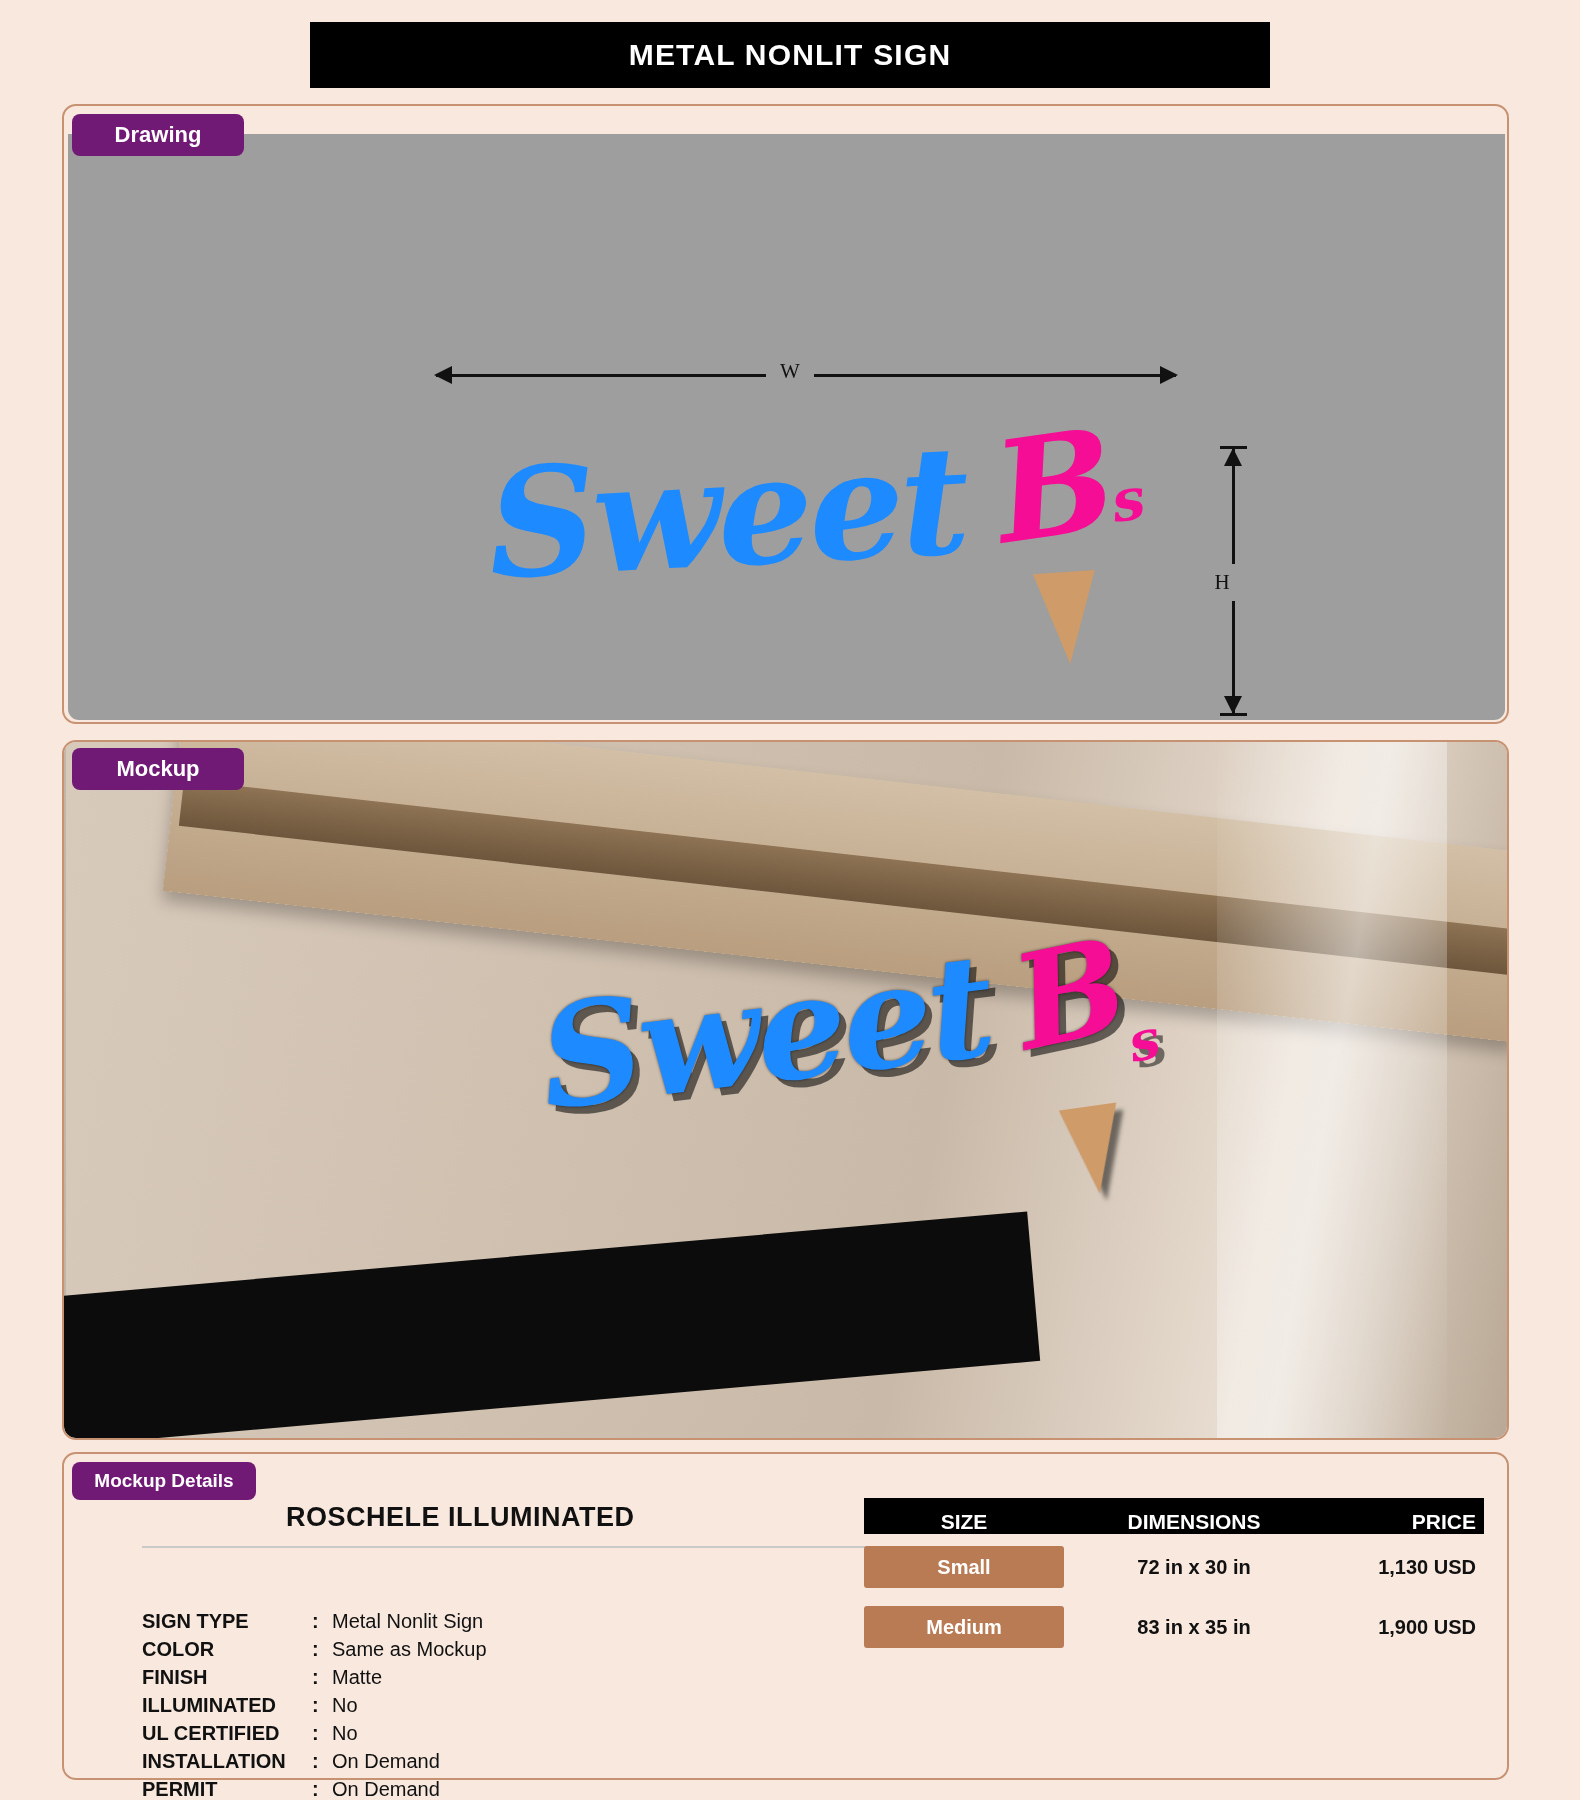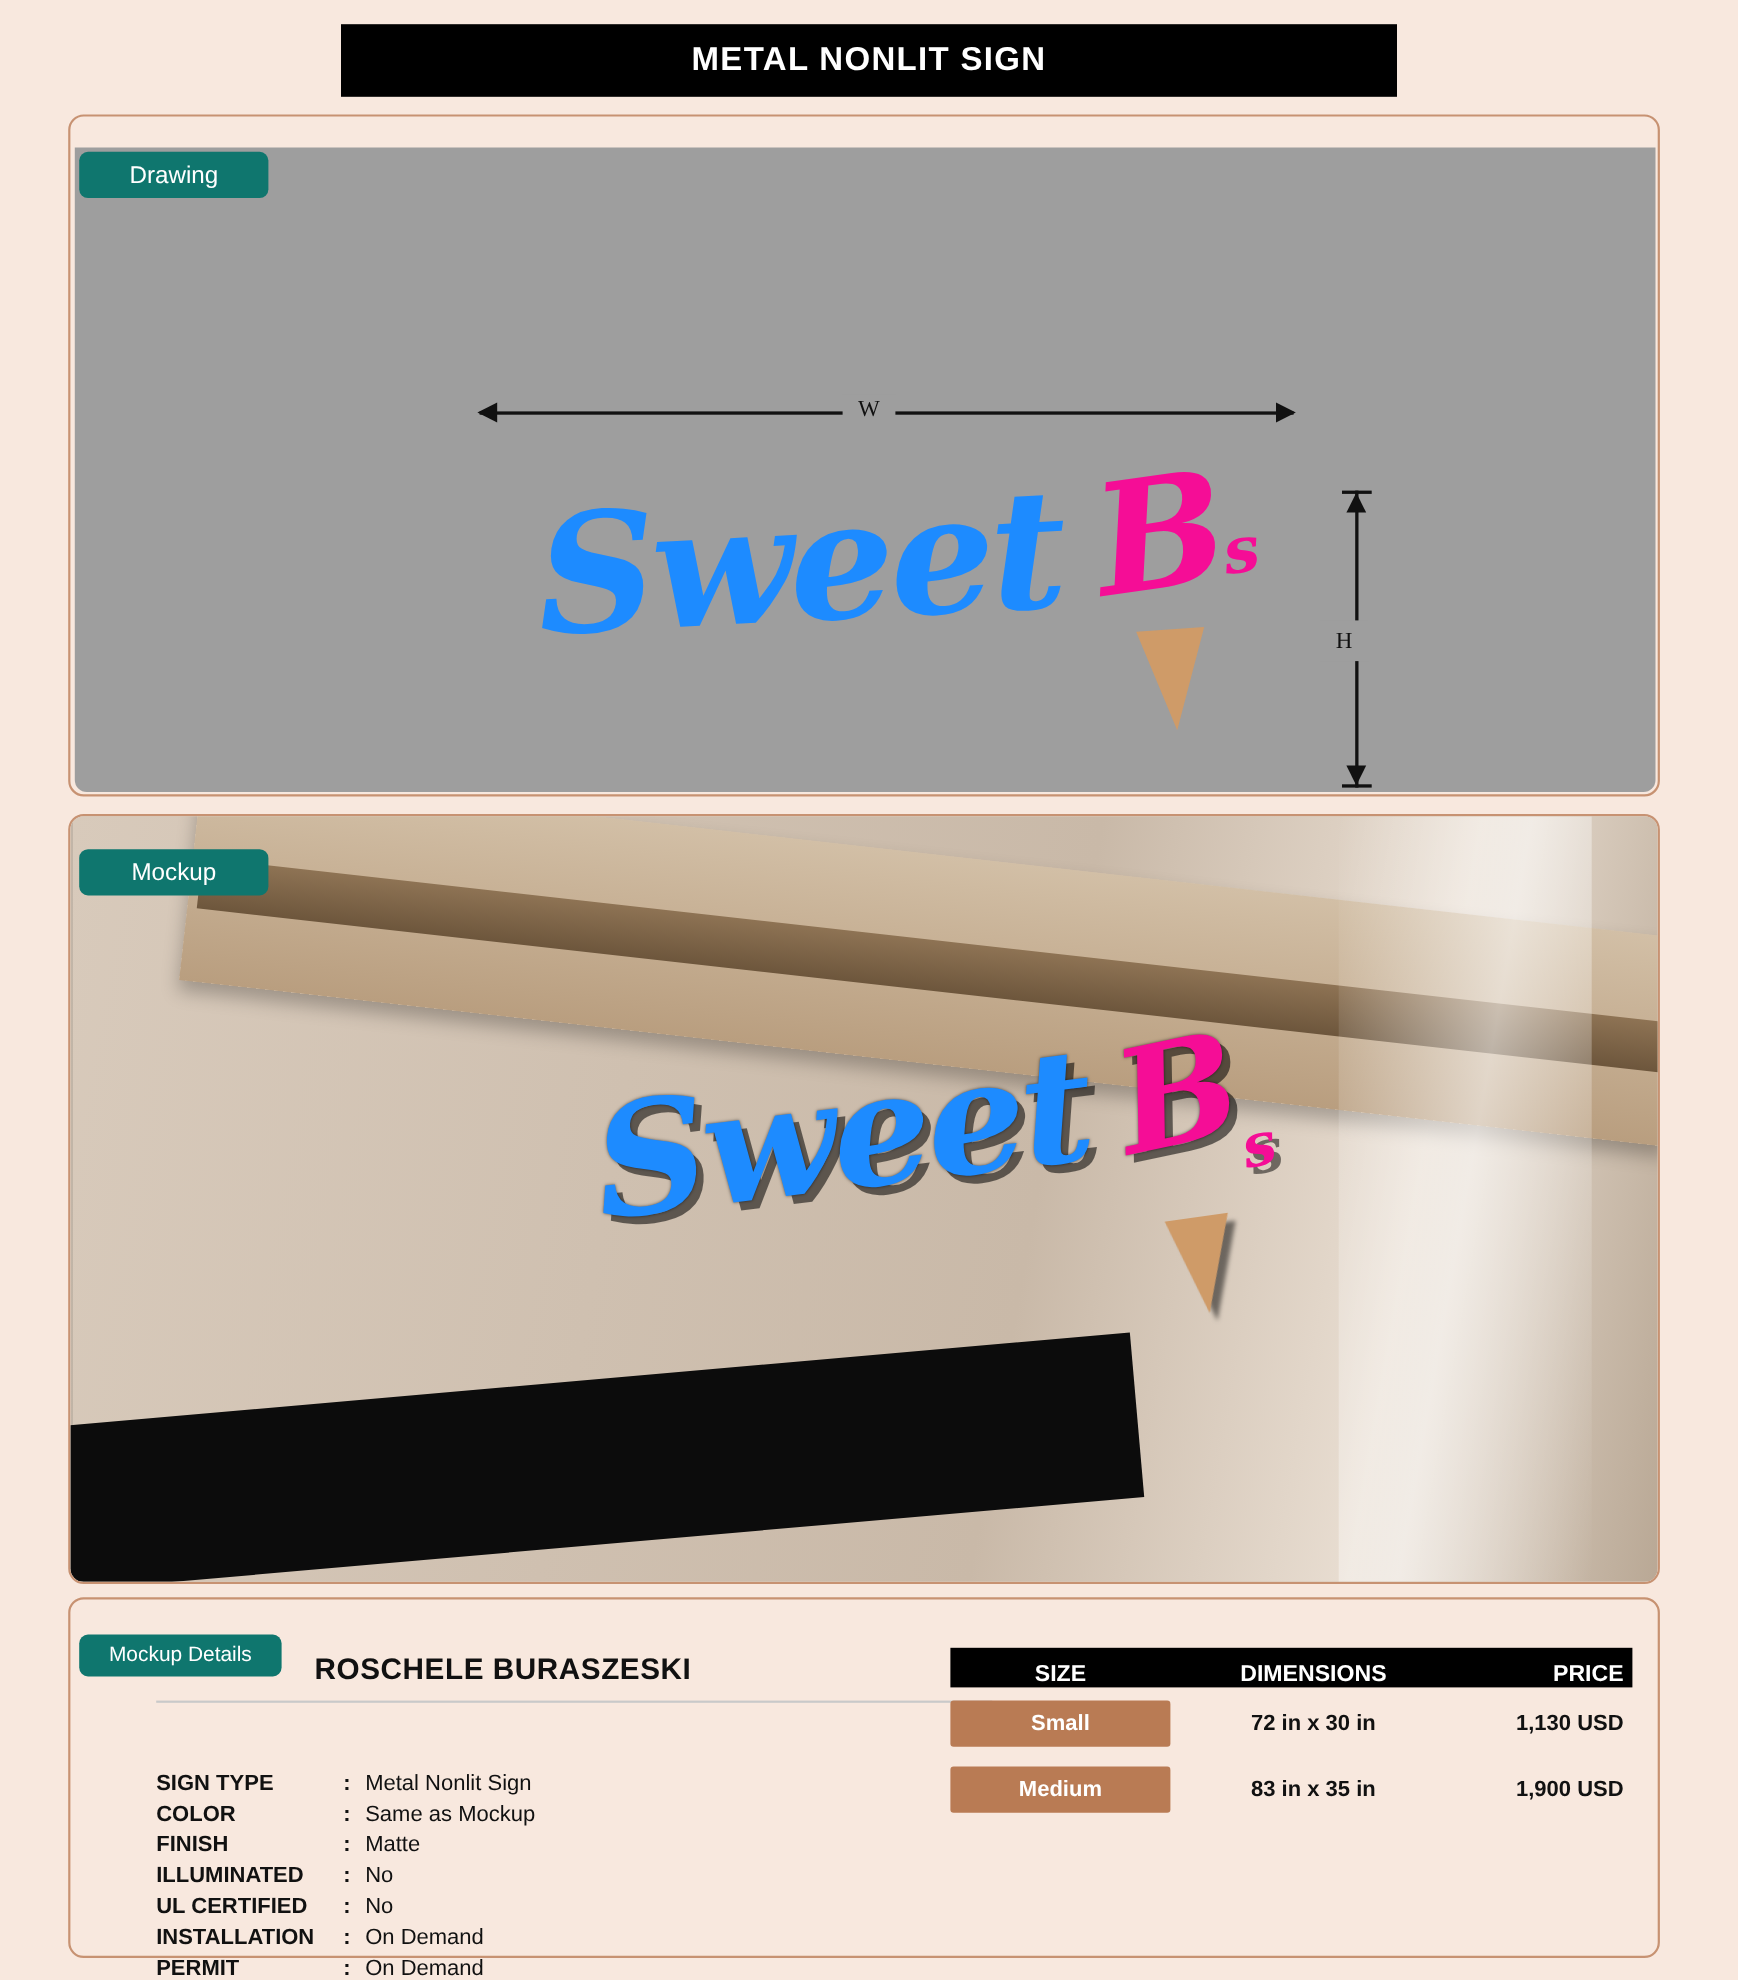--- a/index.html
+++ b/index.html
@@ -33,28 +33,27 @@
 
   
   .panel {
     position: absolute;
     border: 2px solid #c79272;
     border-radius: 14px;
     background: transparent;
   }
   .panel-tab {
     position: absolute;
-    background: #0f766e;
+    background: #701a75;
     color: #fff;
-    font-weight: normal;
+    font-weight: bold;
     border-radius: 8px;
     display: flex; align-items: center; justify-content: center;
     z-index: 5;
     white-space: nowrap;
-    margin-top: 24px;
   }
 
   
   #drawing-panel {
     left: 62px; top: 104px;
     width: 1447px; height: 620px;
   }
   #drawing-tab {
     left: 72px; top: 114px;
     width: 172px; height: 42px;
@@ -376,21 +375,21 @@
         <div class="logo-b">B</div>
         <div class="logo-bs-small">s</div>
         <div class="cone"></div>
       </div>
     </div>
   </div>
   <div class="panel-tab" id="mockup-tab">Mockup</div>
 
   <div class="panel" id="quote-panel">
 
-    <div class="customer-name">ROSCHELE BURASZESKI</div>
+    <div class="customer-name">ROSCHELE ILLUMINATED</div>
     <div class="name-rule"></div>
 
     <div class="spec-list">
       <div class="spec-row">
         <span class="spec-label">SIGN TYPE</span>
         <span class="spec-colon">:</span>
         <span class="spec-value">Metal Nonlit Sign</span>
       </div>
       <div class="spec-row">
         <span class="spec-label">COLOR</span>

